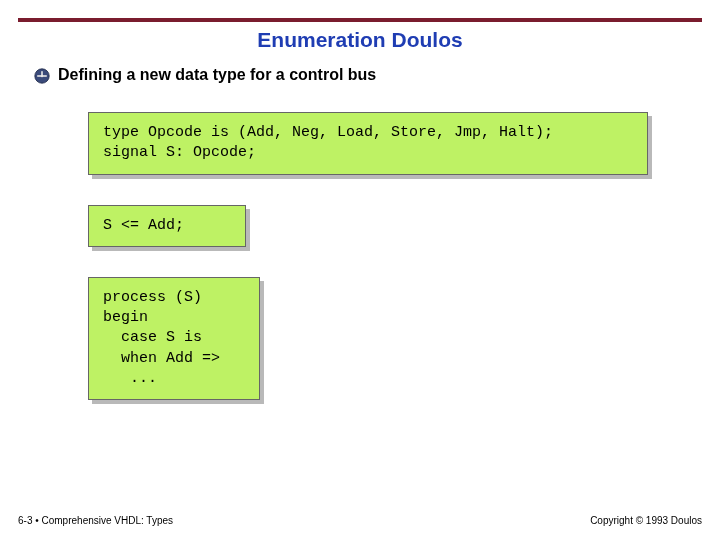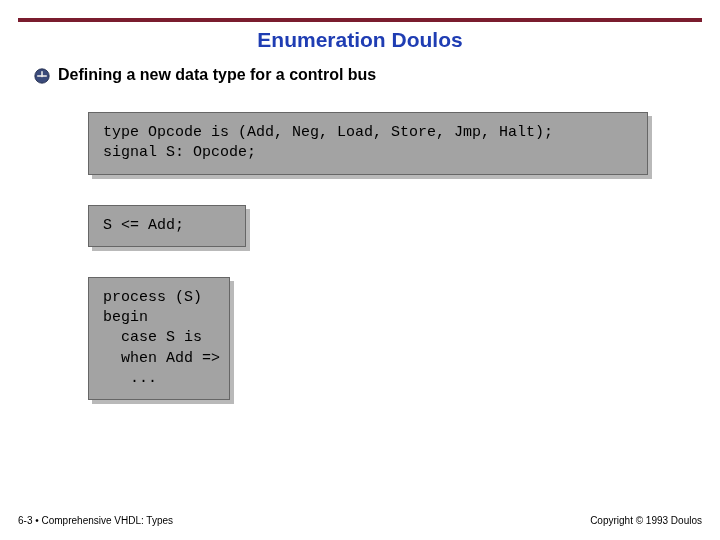--- a/index.html
+++ b/index.html
@@ -51,37 +51,37 @@
     position: absolute;
     top: 4px;
     left: 4px;
     right: -4px;
     bottom: -4px;
     background: #b9b9b9;
     z-index: 0;
   }
   .panel {
     position: relative;
-    background: #a3a3a3;
+    background: #bef264;
     border: 1px solid #666;
     padding: 10px 14px 10px 14px;
     z-index: 1;
   }
   .code {
     font-family: "Courier New", Courier, monospace;
     font-size: 15px;
     color: #000;
     white-space: pre;
     line-height: 1.35;
   }
   .box1 .panel { width: 560px; }
   .box2 { margin-top: 30px; }
   .box2 .panel { width: 158px; }
   .box3 { margin-top: 30px; }
-  .box3 .panel { width: 142px; }
+  .box3 .panel { width: 172px; }
   .footer {
     position: absolute;
     left: 18px;
     right: 18px;
     bottom: 14px;
     display: flex;
     justify-content: space-between;
     font-size: 10px;
     color: #000;
   }

